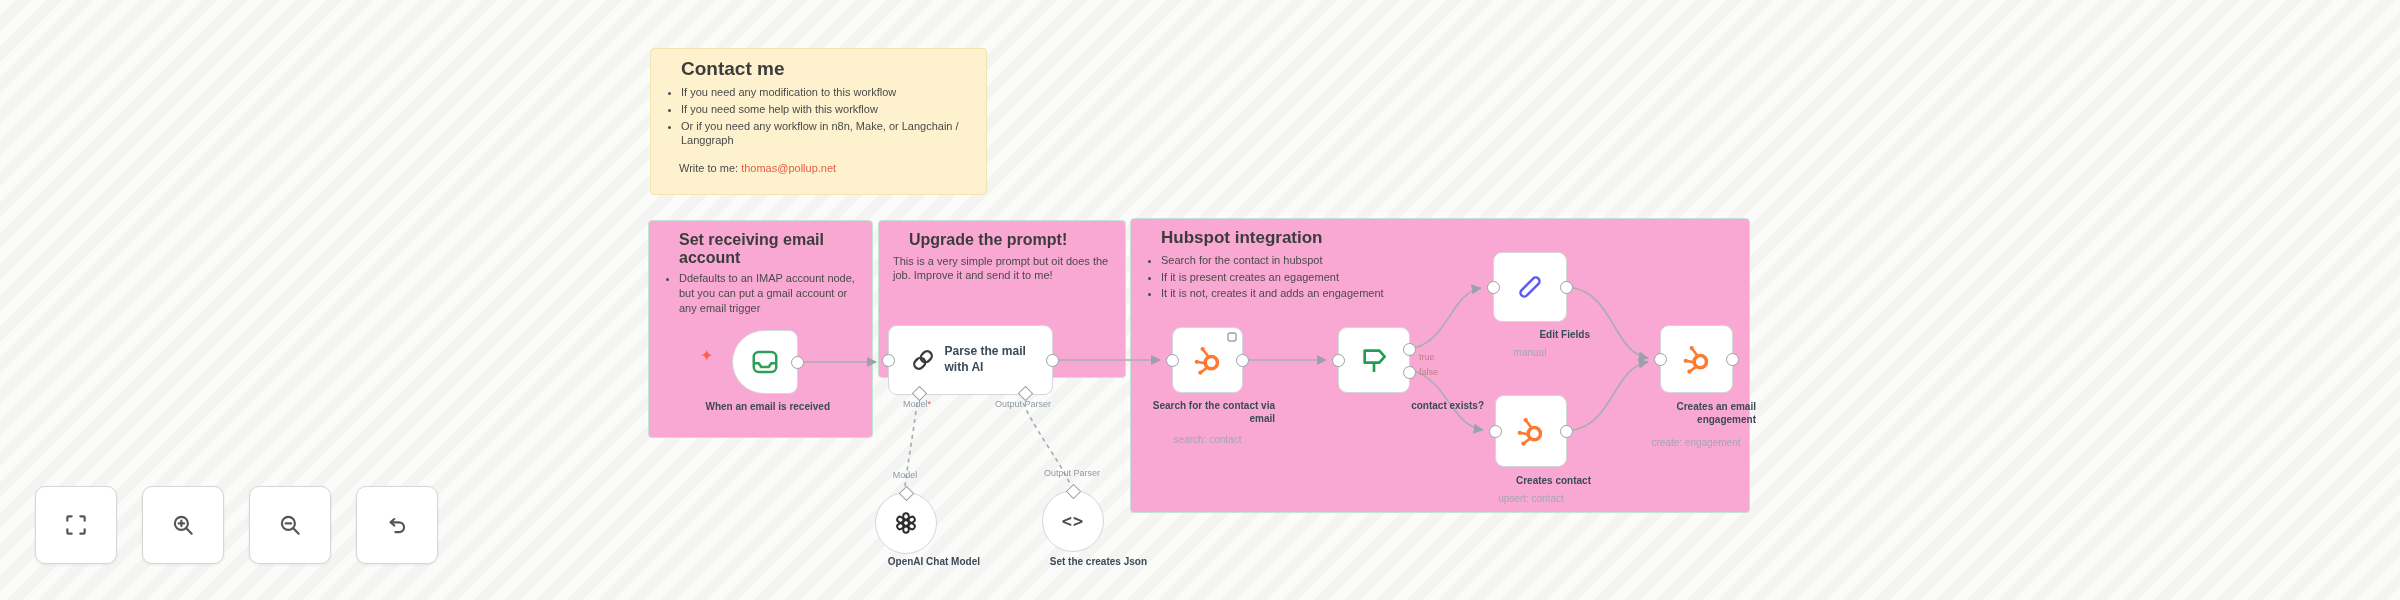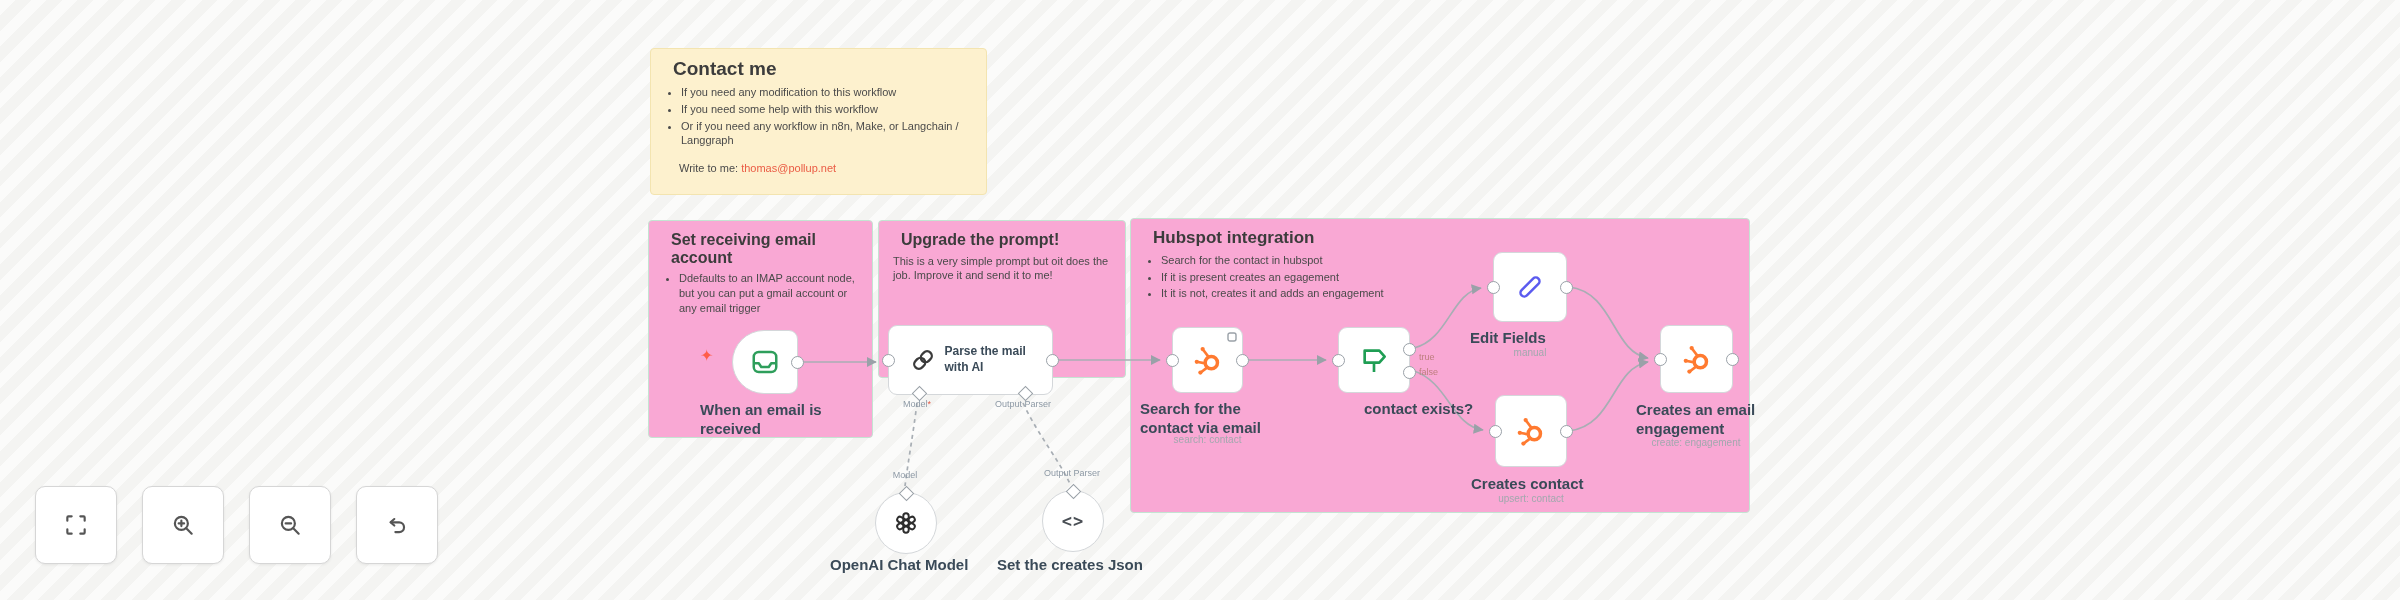--- a/index.html
+++ b/index.html
@@ -5,21 +5,21 @@
   html,body{margin:0;padding:0;}
   body{
     width:2400px;height:600px;position:relative;overflow:hidden;
     font-family:"Liberation Sans",sans-serif;
     background:repeating-linear-gradient(135deg,#fbfbfa 0 11px,#f4f4f2 11px 22px);
   }
   
   .note{position:absolute;border-radius:4px;padding:10px 14px;box-sizing:border-box;z-index:1;}
   .note.yellow{background:#fdf1ce;border:1px solid #f3e4b0;}
   .note.green{background:#f9a8d4;border:1px solid #c4e4d2;}
-  .note-title{font-weight:bold;color:#3c3c3c;margin:0 0 5px 8px;line-height:1.1;}
+  .note-title{font-weight:bold;color:#3c3c3c;margin:0 0 5px 16px;line-height:1.1;}
   .note-title.lg{font-size:19px;}
   .note-title.md{font-size:17px;}
   .note-title.sm{font-size:16px;}
   .note ul{margin:2px 0 0 0;padding-left:16px;color:#4a4a4a;font-size:11px;line-height:1.35;}
   .note li{margin:2px 0;}
   .note-body{color:#4a4a4a;font-size:11px;line-height:1.35;margin:2px 0 0 0;}
   .write-line{color:#4a4a4a;font-size:11px;margin:14px 0 0 14px;}
   .email-link{color:#ea5b44;text-decoration:none;}
   
   svg.wires{position:absolute;left:0;top:0;z-index:2;pointer-events:none;}
@@ -28,21 +28,21 @@
   
   .node{position:absolute;background:#fff;border:1.6px solid #d4d7da;border-radius:9px;
         box-sizing:border-box;z-index:3;display:flex;align-items:center;justify-content:center;}
   .node.trigger{border-radius:32px 9px 9px 32px;}
   .port{position:absolute;width:11px;height:11px;background:#fff;border:1.7px solid #9aa1a8;
         border-radius:50%;z-index:4;}
   .port.in{left:-7px;top:50%;margin-top:-6px;}
   .port.out{right:-7px;top:50%;margin-top:-6px;}
   .diamond{position:absolute;width:9px;height:9px;background:#fff;border:1.5px solid #9aa1a8;
            transform:rotate(45deg);z-index:4;}
-  .node-label{position:absolute;z-index:3;text-align:left;font-size:15px;font-weight:bold;
+  .node-label{position:absolute;z-index:3;text-align:right;font-size:10px;font-weight:bold;
               color:#3a4a58;line-height:1.25;}
   .node-sub{position:absolute;z-index:3;text-align:center;font-size:10px;color:#a2a8ae;}
   .port-label{position:absolute;z-index:3;text-align:center;font-size:9px;color:#8d99a5;}
   .bool-label{position:absolute;z-index:3;font-size:9px;color:#bd7e7e;}
   .req{color:#e45a47;}
   .spark{position:absolute;z-index:3;color:#ff5d49;font-size:16px;line-height:1;}
   .badge{position:absolute;top:4px;right:5px;z-index:4;}
   .subnode{position:absolute;width:60px;height:60px;background:#fff;border:1.6px solid #d4d7da;
            border-radius:50%;z-index:3;display:flex;align-items:center;justify-content:center;}
   .subnode .diamond{top:-5px;left:50%;margin-left:-5px;}

